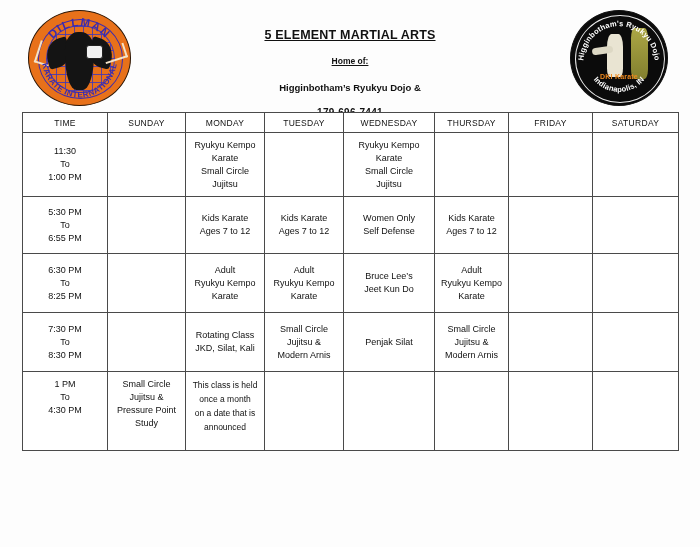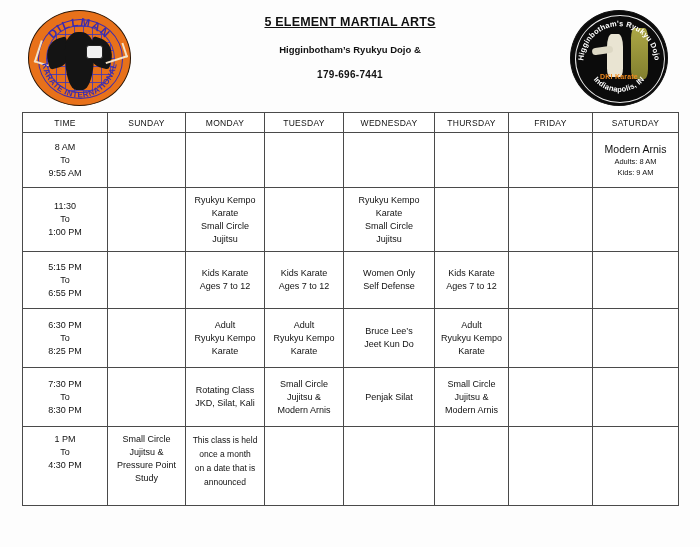--- a/index.html
+++ b/index.html
@@ -25,21 +25,21 @@
   
   .header {
     position: absolute;
     left: 0; top: 0;
     width: 700px;
     height: 112px;
   }
   .header-text {
     position: absolute;
     left: 175px;
-    top: 11px;
+    top: 24px;
     width: 350px;
     text-align: center;
   }
   .org-title {
     font-size: 12.5px;
     font-weight: bold;
     letter-spacing: 0.2px;
     text-decoration: underline;
     margin: 4px 0 0 0;
     line-height: 14px;
@@ -305,20 +305,21 @@
             <text font-family="Liberation Sans, sans-serif" font-size="8.5" font-weight="bold" fill="#3a2bb0" letter-spacing="0.5">
               <textPath href="#dkiBot" startOffset="50%" text-anchor="middle">KARATE INTERNATIONAL</textPath>
             </text>
           </svg>
         </div>
       </div>
     </div>
 
     <div class="header-text">
       <div class="org-title">5 ELEMENT MARTIAL ARTS</div>
+      <div class="home-of">Home of:</div>
       <div class="dojo-line">Higginbotham’s Ryukyu Dojo &amp;</div>
       <div class="phone">179-696-7441</div>
     </div>
 
     <div class="logo-right">
       <div class="hrd-circle">
         <div class="hrd-ring"></div>
         <div class="hrd-kanji"></div>
         <div class="hrd-figure"></div>
         <div class="hrd-arm"></div>
@@ -359,38 +360,20 @@
             <th>SUNDAY</th>
             <th>MONDAY</th>
             <th>TUESDAY</th>
             <th>WEDNESDAY</th>
             <th>THURSDAY</th>
             <th>FRIDAY</th>
             <th>SATURDAY</th>
           </tr>
       </thead>
       <tbody id="schedule-body">
-          <tr class="r1">
-            <td class="time-cell">
-              <div>8 AM</div>
-              <div>To</div>
-              <div>9:55 AM</div>
-            </td>
-            <td class="class-cell"></td>
-            <td class="class-cell"></td>
-            <td class="class-cell"></td>
-            <td class="class-cell"></td>
-            <td class="class-cell"></td>
-            <td class="class-cell"></td>
-            <td class="class-cell">
-              <div class="big">Modern Arnis</div>
-              <div class="small">Adults: 8 AM</div>
-              <div class="small">Kids: 9 AM</div>
-            </td>
-          </tr>
           <tr class="r3">
             <td class="time-cell">
               <div>11:30</div>
               <div>To</div>
               <div>1:00 PM</div>
             </td>
             <td class="class-cell"></td>
             <td class="class-cell">
               <div>Ryukyu Kempo</div>
               <div>Karate</div>
@@ -403,21 +386,21 @@
               <div>Karate</div>
               <div>Small Circle</div>
               <div>Jujitsu</div>
             </td>
             <td class="class-cell"></td>
             <td class="class-cell"></td>
             <td class="class-cell"></td>
           </tr>
           <tr class="r4">
             <td class="time-cell">
-              <div>5:15 PM</div>
+              <div>5:30 PM</div>
               <div>To</div>
               <div>6:55 PM</div>
             </td>
             <td class="class-cell"></td>
             <td class="class-cell">
               <div>Kids Karate</div>
               <div>Ages 7 to 12</div>
             </td>
             <td class="class-cell">
               <div>Kids Karate</div>

